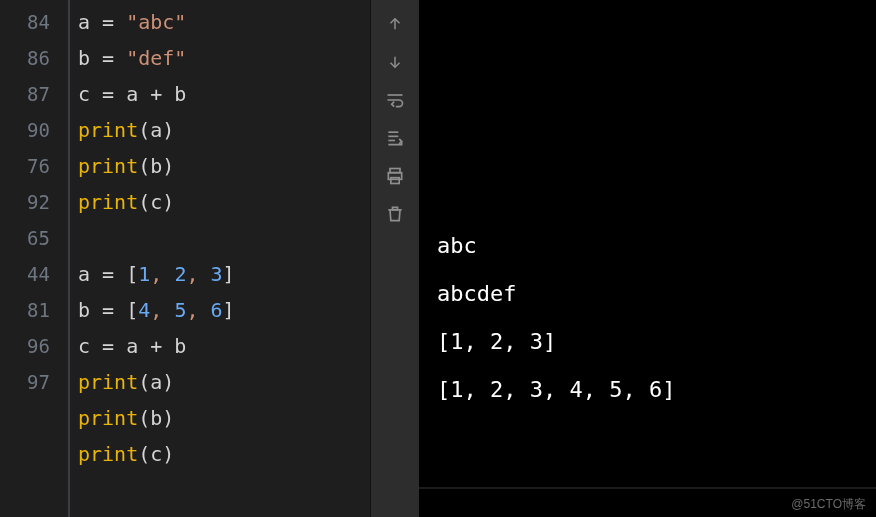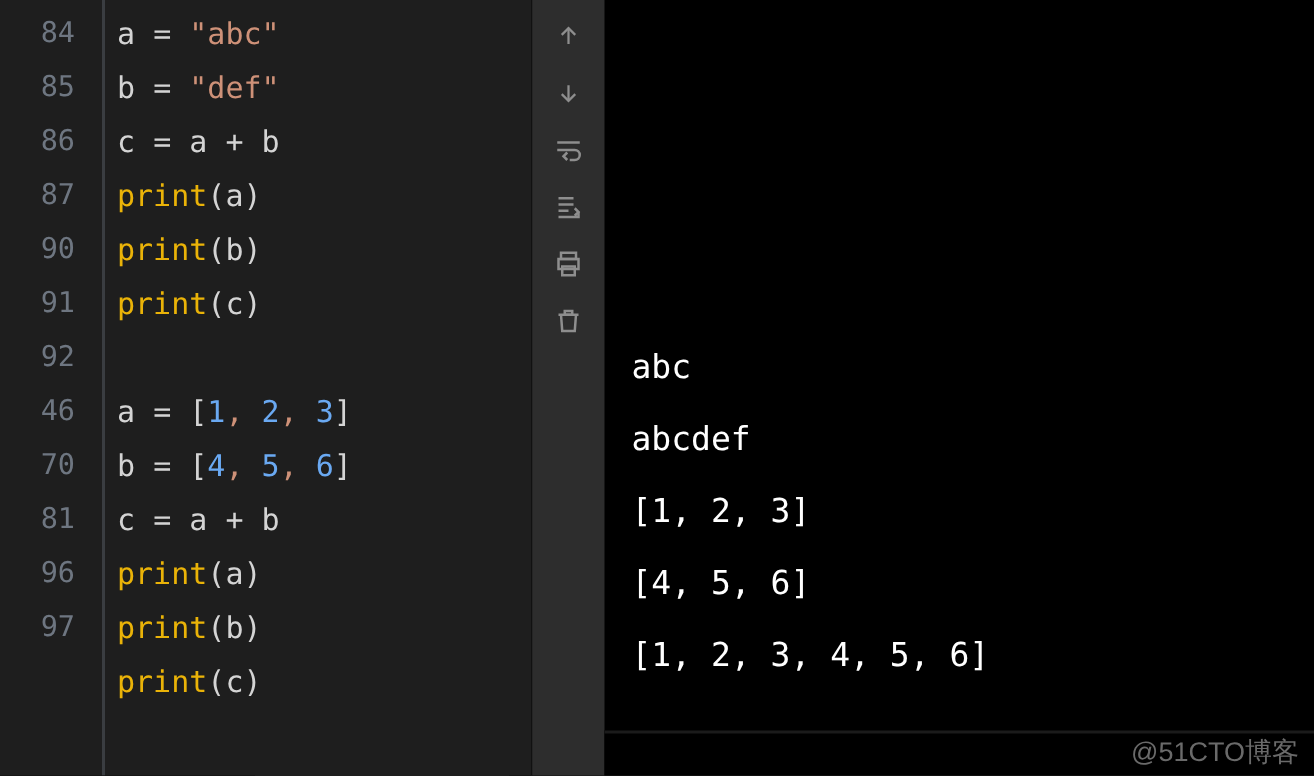--- a/index.html
+++ b/index.html
@@ -9,20 +9,21 @@
     height: 517px;
     background: #1e1e1e;
     font-family: "Menlo", "Consolas", "DejaVu Sans Mono", monospace;
     overflow: hidden;
     position: relative;
   }
   .wrap {
     display: flex;
     width: 100%;
     height: 100%;
+    gap: 16px;
   }
   
   .editor {
     width: 354px;
     background: #1e1e1e;
     display: flex;
     height: 100%;
   }
   .gutter {
     width: 68px;
@@ -120,40 +121,39 @@
     font-size: 18px;
     padding-left: 18px;
     line-height: 30px;
   }
 
   .watermark {
     position: absolute;
     right: 10px;
     bottom: 4px;
     color: #6a6a6a;
-    font-size: 18px;
+    font-size: 12px;
     font-family: "Helvetica Neue", Arial, sans-serif;
   }
 </style>
 </head>
 <body>
 
 <div class="wrap">
 
   <div class="editor">
     <div class="gutter" id="gutter">
         <div class="gutter-num">84</div>
-        <div class="gutter-num">85</div>
         <div class="gutter-num">86</div>
         <div class="gutter-num">87</div>
         <div class="gutter-num">90</div>
-        <div class="gutter-num">91</div>
+        <div class="gutter-num">76</div>
         <div class="gutter-num">92</div>
-        <div class="gutter-num">46</div>
-        <div class="gutter-num">70</div>
+        <div class="gutter-num">65</div>
+        <div class="gutter-num">44</div>
         <div class="gutter-num">81</div>
         <div class="gutter-num">96</div>
         <div class="gutter-num">97</div>
       </div>
     <div class="code-col" id="codecol">
         <div class="code-line"><span class="tok-ident">a </span><span class="tok-op">=</span><span class="tok-ident"> </span><span class="tok-str">"abc"</span></div>
         <div class="code-line"><span class="tok-ident">b </span><span class="tok-op">=</span><span class="tok-ident"> </span><span class="tok-str">"def"</span></div>
         <div class="code-line"><span class="tok-ident">c </span><span class="tok-op">=</span><span class="tok-ident"> a </span><span class="tok-op">+</span><span class="tok-ident"> b</span></div>
         <div class="code-line"><span class="tok-func">print</span><span class="tok-punc">(</span><span class="tok-ident">a</span><span class="tok-punc">)</span></div>
         <div class="code-line"><span class="tok-func">print</span><span class="tok-punc">(</span><span class="tok-ident">b</span><span class="tok-punc">)</span></div>
@@ -214,20 +214,20 @@
             <path d="M4 7h16"></path>
               <path d="M9 4h6v3H9z"></path>
               <path d="M6 7l1 13h10l1-13"></path>
           </svg>
         </div>
 
       </div>
 
       <div class="term" id="term">
         
-        <div class="term-line">abc</div><div class="term-line">abcdef</div><div class="term-line">[1, 2, 3]</div><div class="term-line">[4, 5, 6]</div><div class="term-line">[1, 2, 3, 4, 5, 6]</div><div class="term-overflow"></div>
+        <div class="term-line">abc</div><div class="term-line">abcdef</div><div class="term-line">[1, 2, 3]</div><div class="term-line">[1, 2, 3, 4, 5, 6]</div><div class="term-overflow"></div>
       </div>
     </div>
   </div>
 
 </div>
 
 <div class="watermark">@51CTO博客</div>
 
 </body></html>

